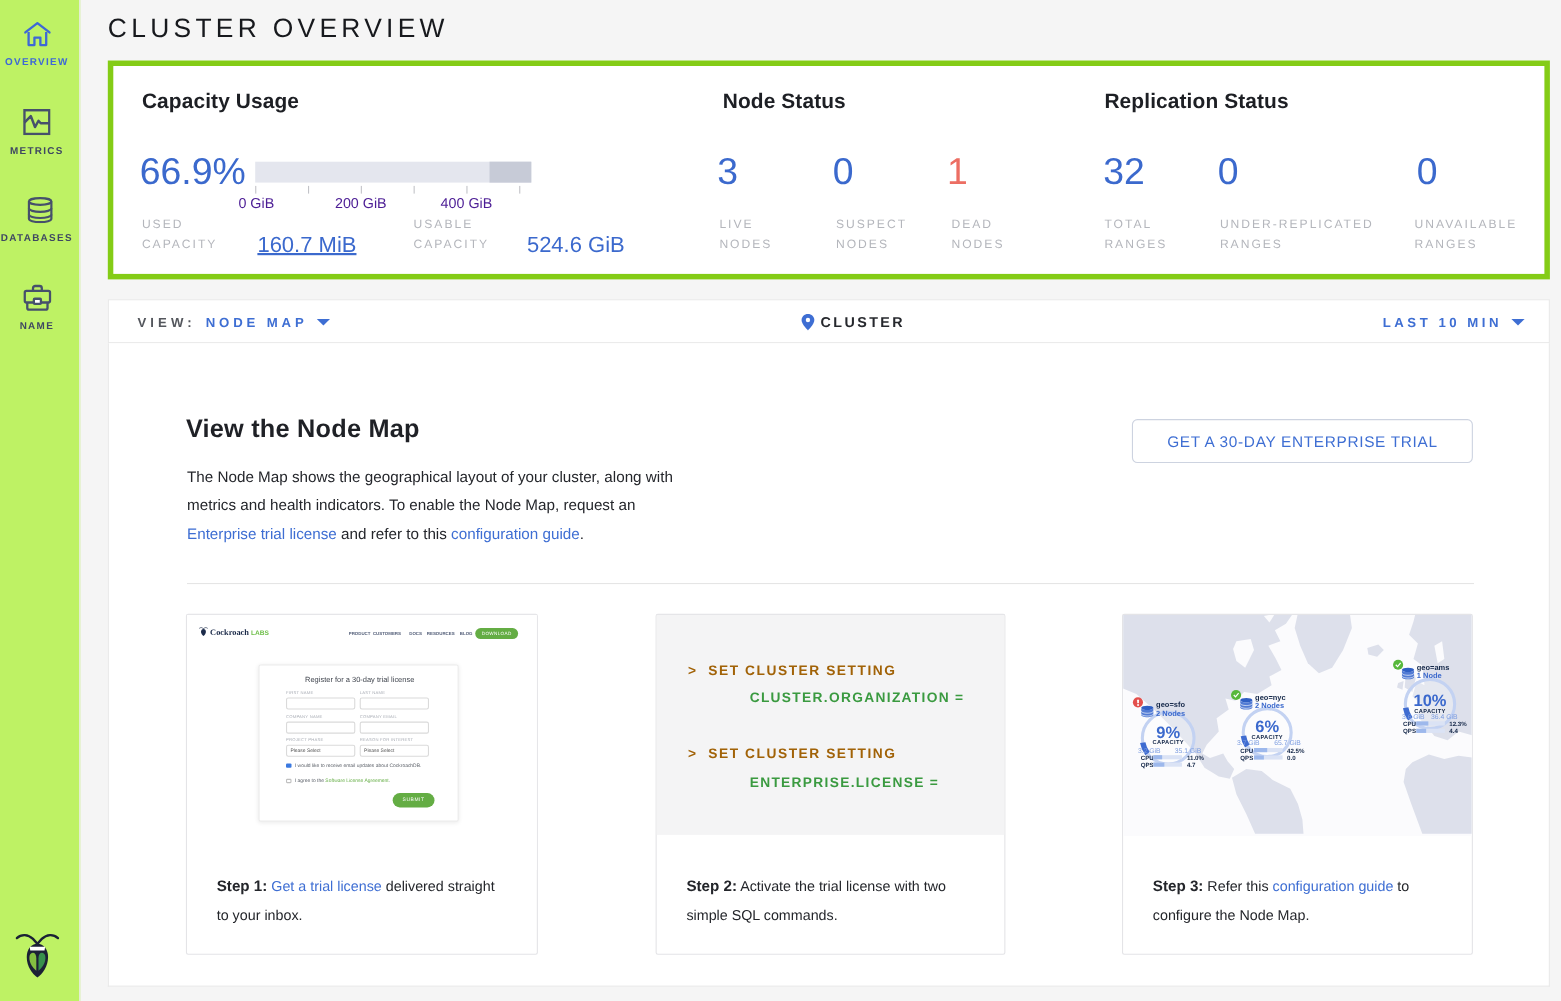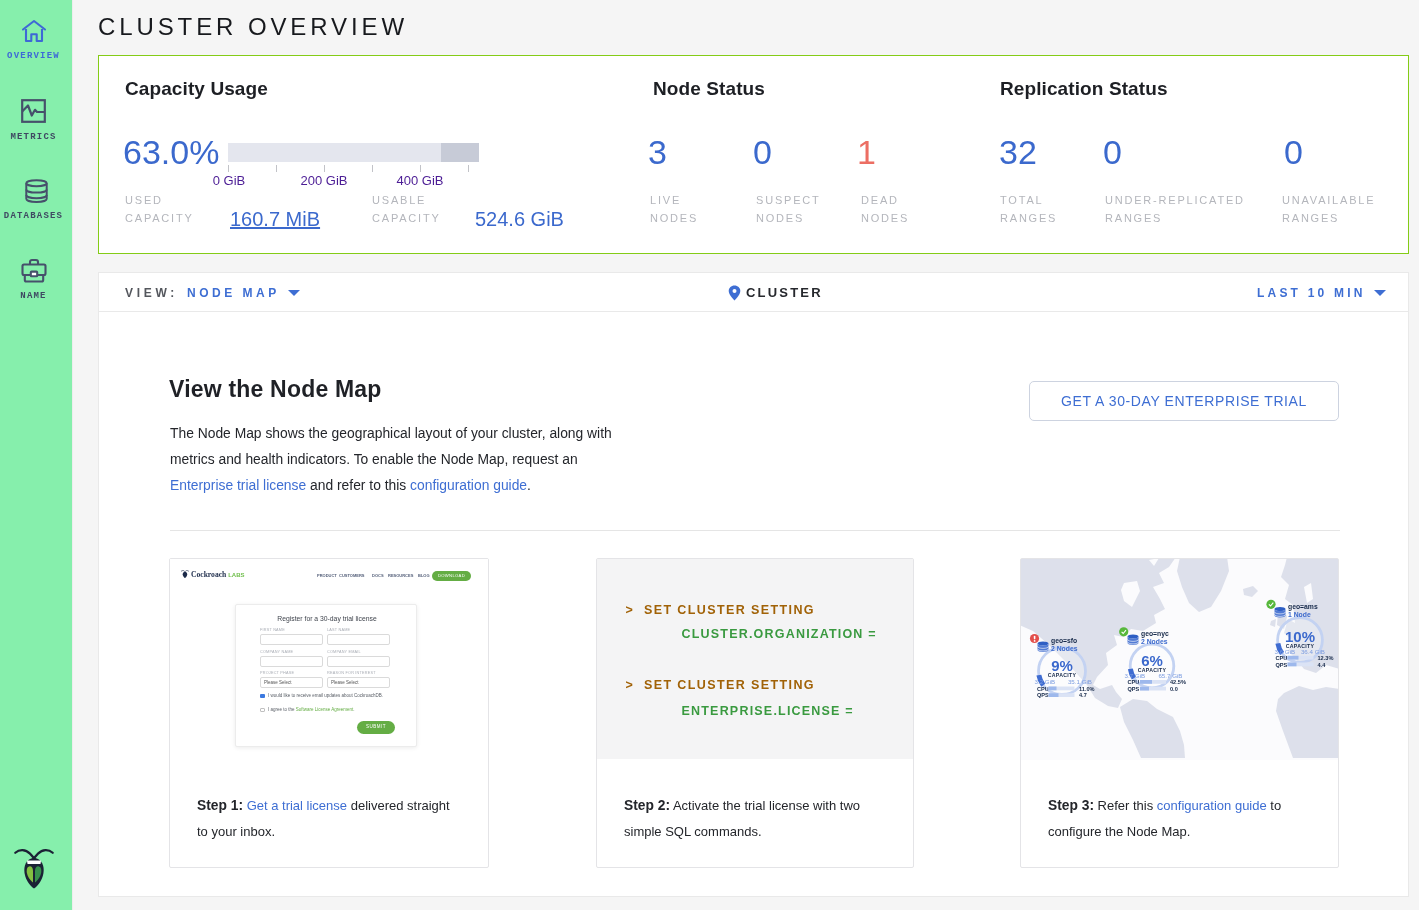--- a/index.html
+++ b/index.html
@@ -2,33 +2,33 @@
 <html><head>
 <meta charset="utf-8">
 <style>
 * { margin:0; padding:0; box-sizing:border-box; }
 html,body { width:1419px; height:910px; overflow:hidden; background:#f5f5f5;
   font-family:"Liberation Sans", sans-serif; }
 .abs { position:absolute; }
 
 
 #sidebar { position:absolute; left:0; top:0; width:73px; height:910px;
-  background:#86efac; border-right:1px solid #ededed;font-family:Liberation Mono, monospace; }
+  background:#bef264; border-right:1px solid #ededed; }
 .navitem { position:absolute; left:0; width:67px; text-align:center; }
 .navlabel { font-size:9px; font-weight:bold; letter-spacing:1.2px;
   color:#3f4862; display:block; }
 .navlabel.active { color:#3e68d6; }
 
 
 #pagetitle { position:absolute; left:98px; top:15px; font-size:24px; line-height:1;
   letter-spacing:3.9px; color:#17191d; font-weight:400; }
 
 
 #summary { position:absolute; left:98px; top:55px; width:1311px; height:199px;
-  background:#fff; border:1px solid #84cc16; }
+  background:#fff; border:5px solid #84cc16; }
 .sechead { position:absolute; font-size:19px; line-height:1; color:#1d1f24;
   font-weight:bold; letter-spacing:0.1px; top:23px; }
 .bignum { position:absolute; font-size:34px; line-height:1; color:#3b69cd; top:79px; }
 .bignum.red { color:#ec6e63; }
 .smlabel { position:absolute; font-size:11px; letter-spacing:1.8px;
   color:#b4b6bc; line-height:17.5px; top:136px; font-weight:400; }
 .blueval { position:absolute; font-size:20px; line-height:1; color:#3b69cd; top:153px; }
 #capbar { position:absolute; left:129px; top:87px; width:251px; height:19px;
   background:#e4e6ee; }
 #capbar .dark { position:absolute; right:0; top:0; width:38px; height:19px;
@@ -129,21 +129,21 @@
       <path d="M15.8 20.2 C17.8 20.2 19 22 19 25.2 L19 36.5 C15.8 34 12.7 29.5 12.7 25 C12.7 22 13.8 20.4 15.8 20.2 Z" fill="#84bf41"></path>
       <path d="M24.2 20.2 C22.2 20.2 21 22 21 25.2 L21 36.5 C24.2 34 27.3 29.5 27.3 25 C27.3 22 26.2 20.4 24.2 20.2 Z" fill="#37904c"></path>
     </svg>
   </div>
 </div>
 
 <div id="pagetitle">CLUSTER OVERVIEW</div>
 
 <div id="summary">
   <div class="sechead" style="left:26px;">Capacity Usage</div>
-  <div class="bignum" style="left:24px;">63.0%</div>
+  <div class="bignum" style="left:24px;">66.9%</div>
   <div id="capbar">
       <div class="dark"></div>
     </div>
   <div class="tick" style="left:129px;"></div>
   <div class="tick" style="left:177px;"></div>
   <div class="tick" style="left:225px;"></div>
   <div class="tick" style="left:273px;"></div>
   <div class="tick" style="left:321px;"></div>
   <div class="tick" style="left:369px;"></div>
   <div class="ticklabel" style="left:100px;">0 GiB</div>

